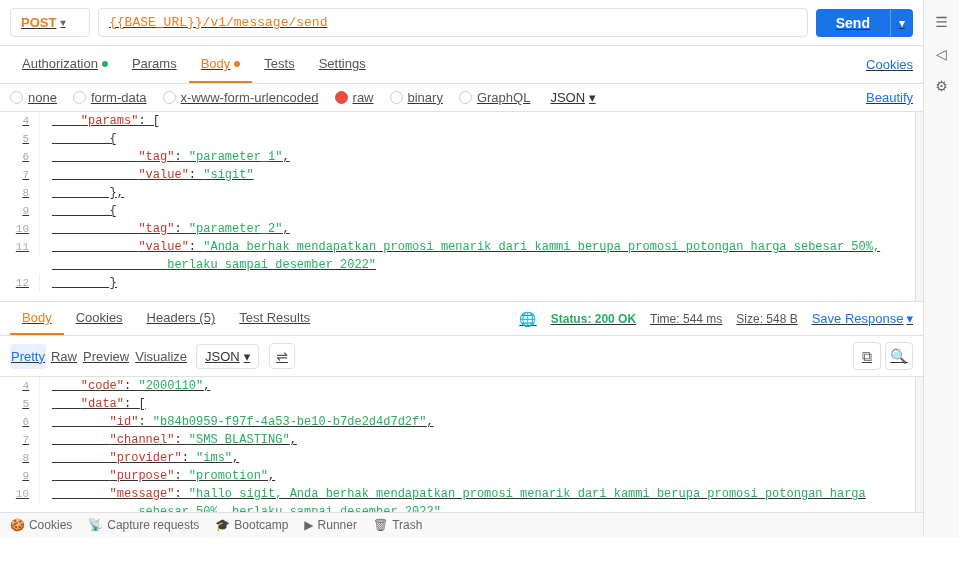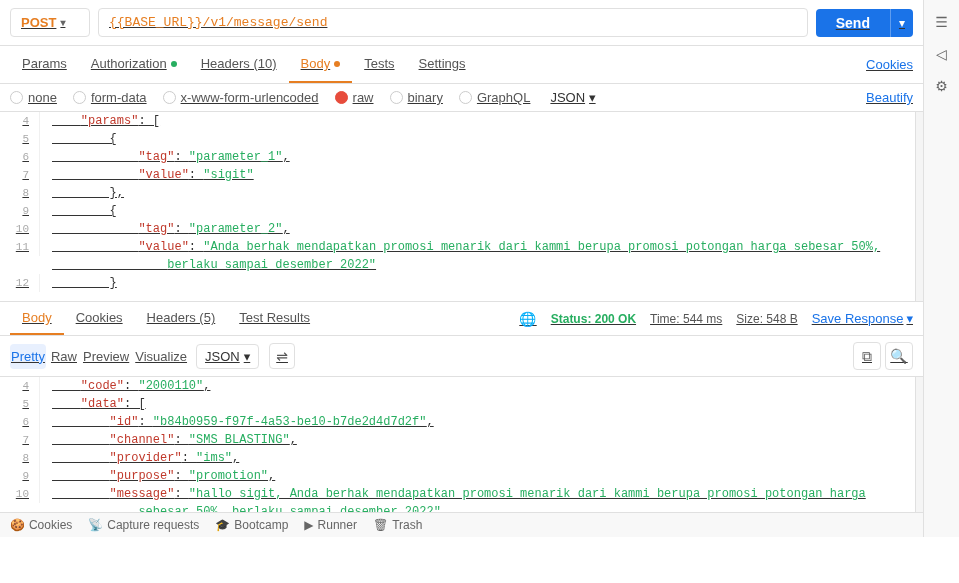--- a/index.html
+++ b/index.html
@@ -347,28 +347,25 @@
       </div>
       <input class="url-input" type="text" value="{{BASE_URL}}/v1/message/send" style="color: rgb(230, 126, 34); font-family: &quot;Courier New&quot;, monospace;">
       <div class="send-btn-group">
         <button class="send-btn">Send</button>
         <button class="send-btn-arrow">▾</button>
       </div>
     </div>
 
     <div class="nav-tabs">
       <div class="nav-tab">
-        <span>Params</span>
-      </div>
-      <div class="nav-tab">
         <span>Authorization</span>
         <span class="dot green"></span>
       </div>
       <div class="nav-tab">
-        <span>Headers (10)</span>
+        <span>Params</span>
       </div>
       <div class="nav-tab active">
         <span>Body</span>
         <span class="dot orange"></span>
       </div>
       <div class="nav-tab">
         <span>Tests</span>
       </div>
       <div class="nav-tab">
         <span>Settings</span>

